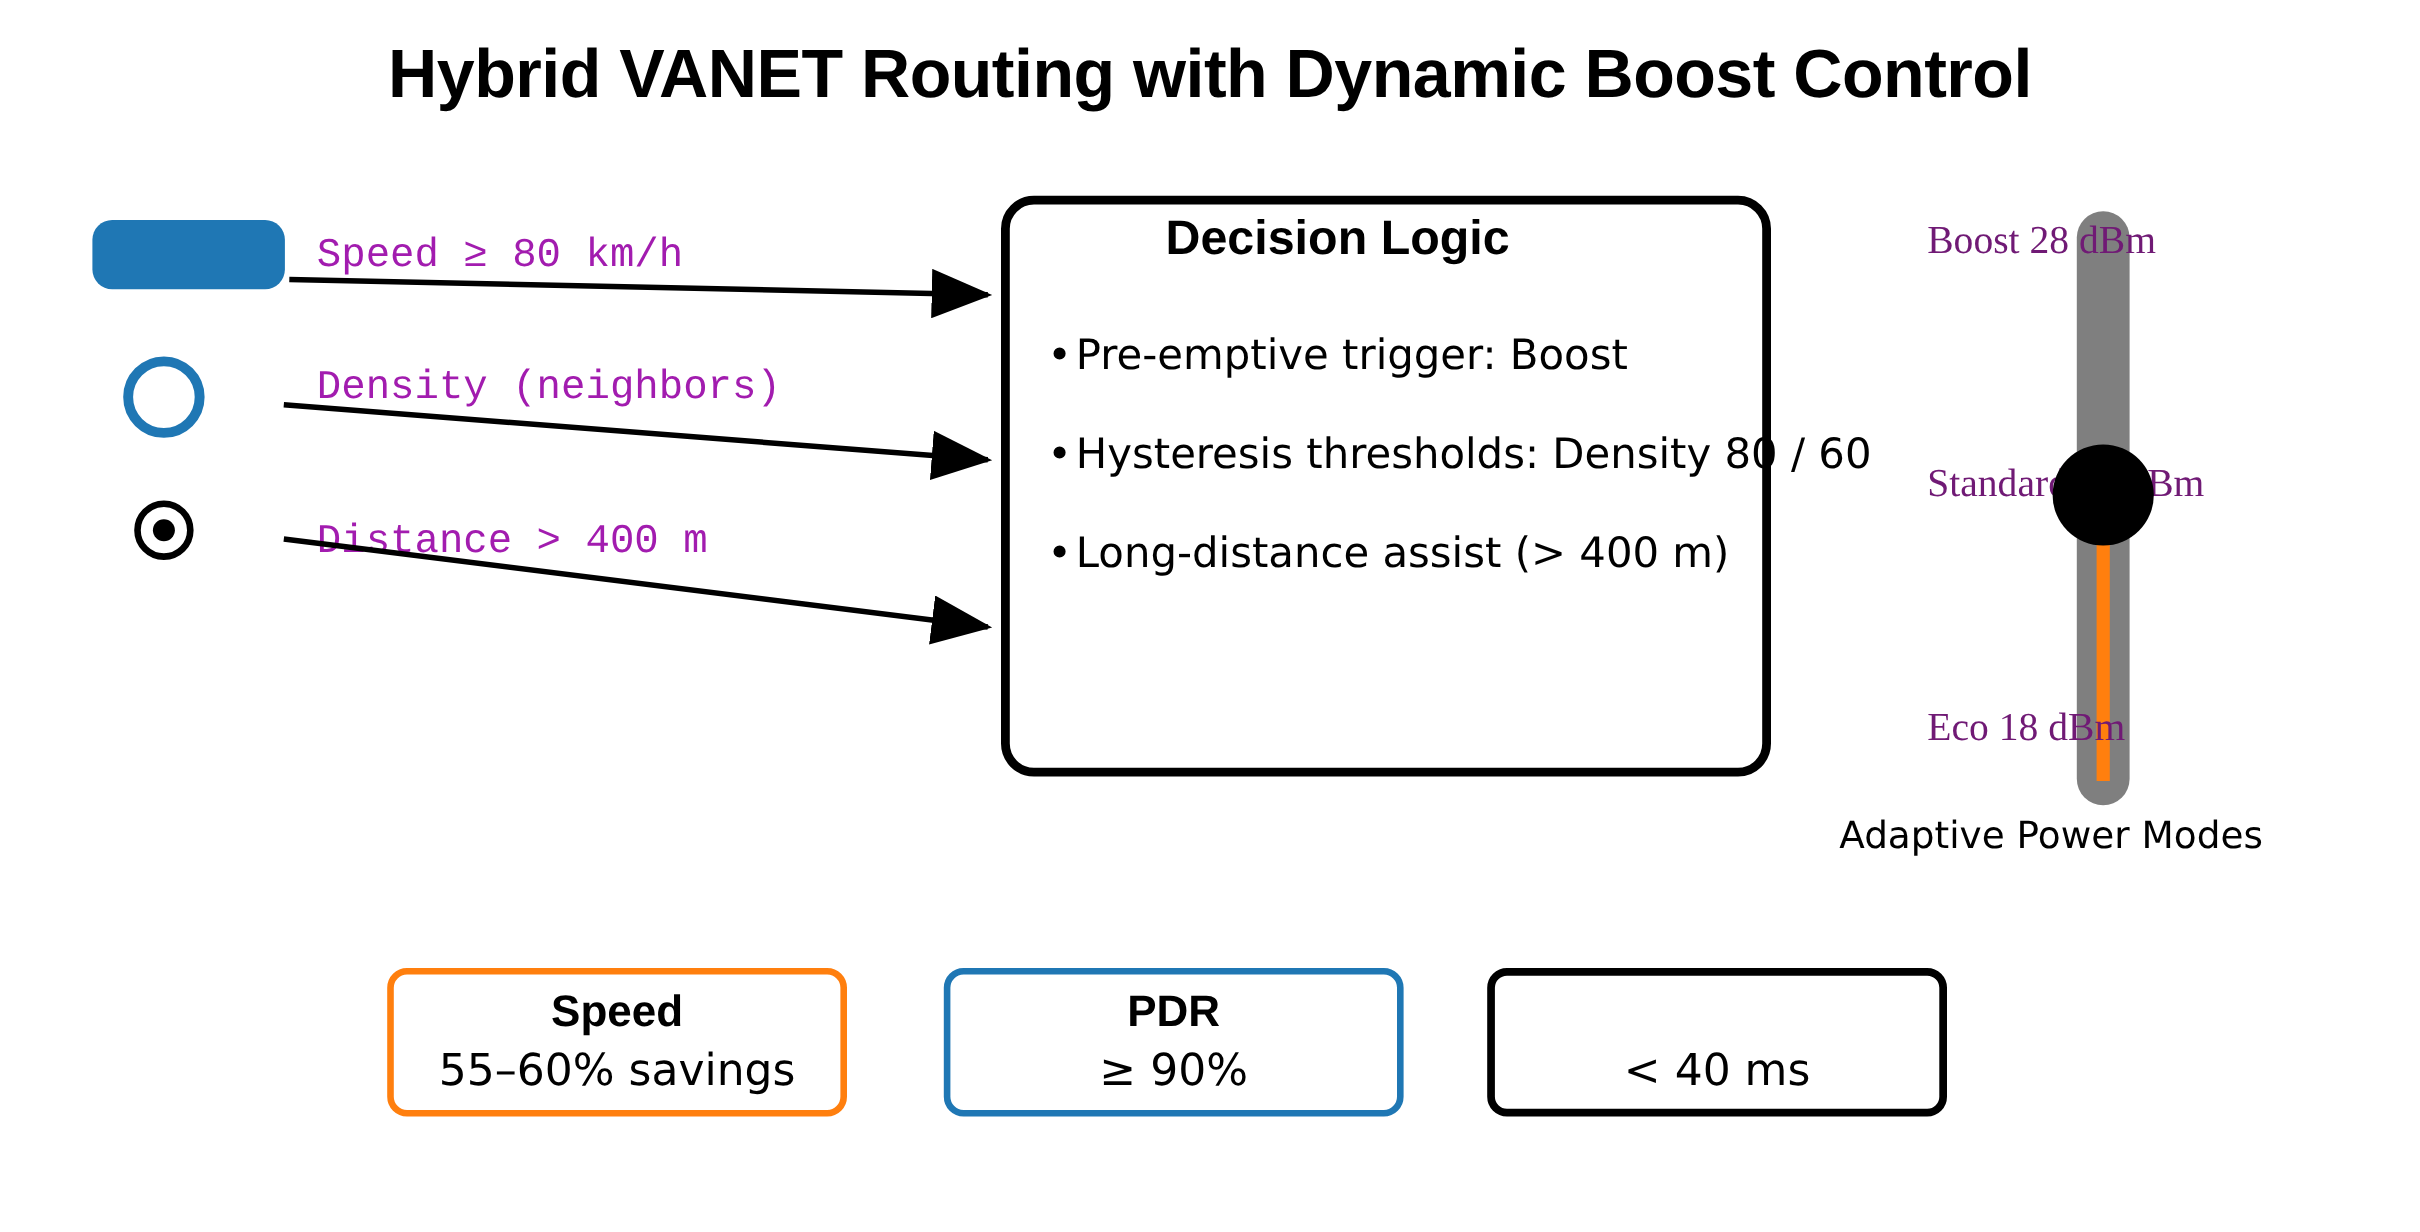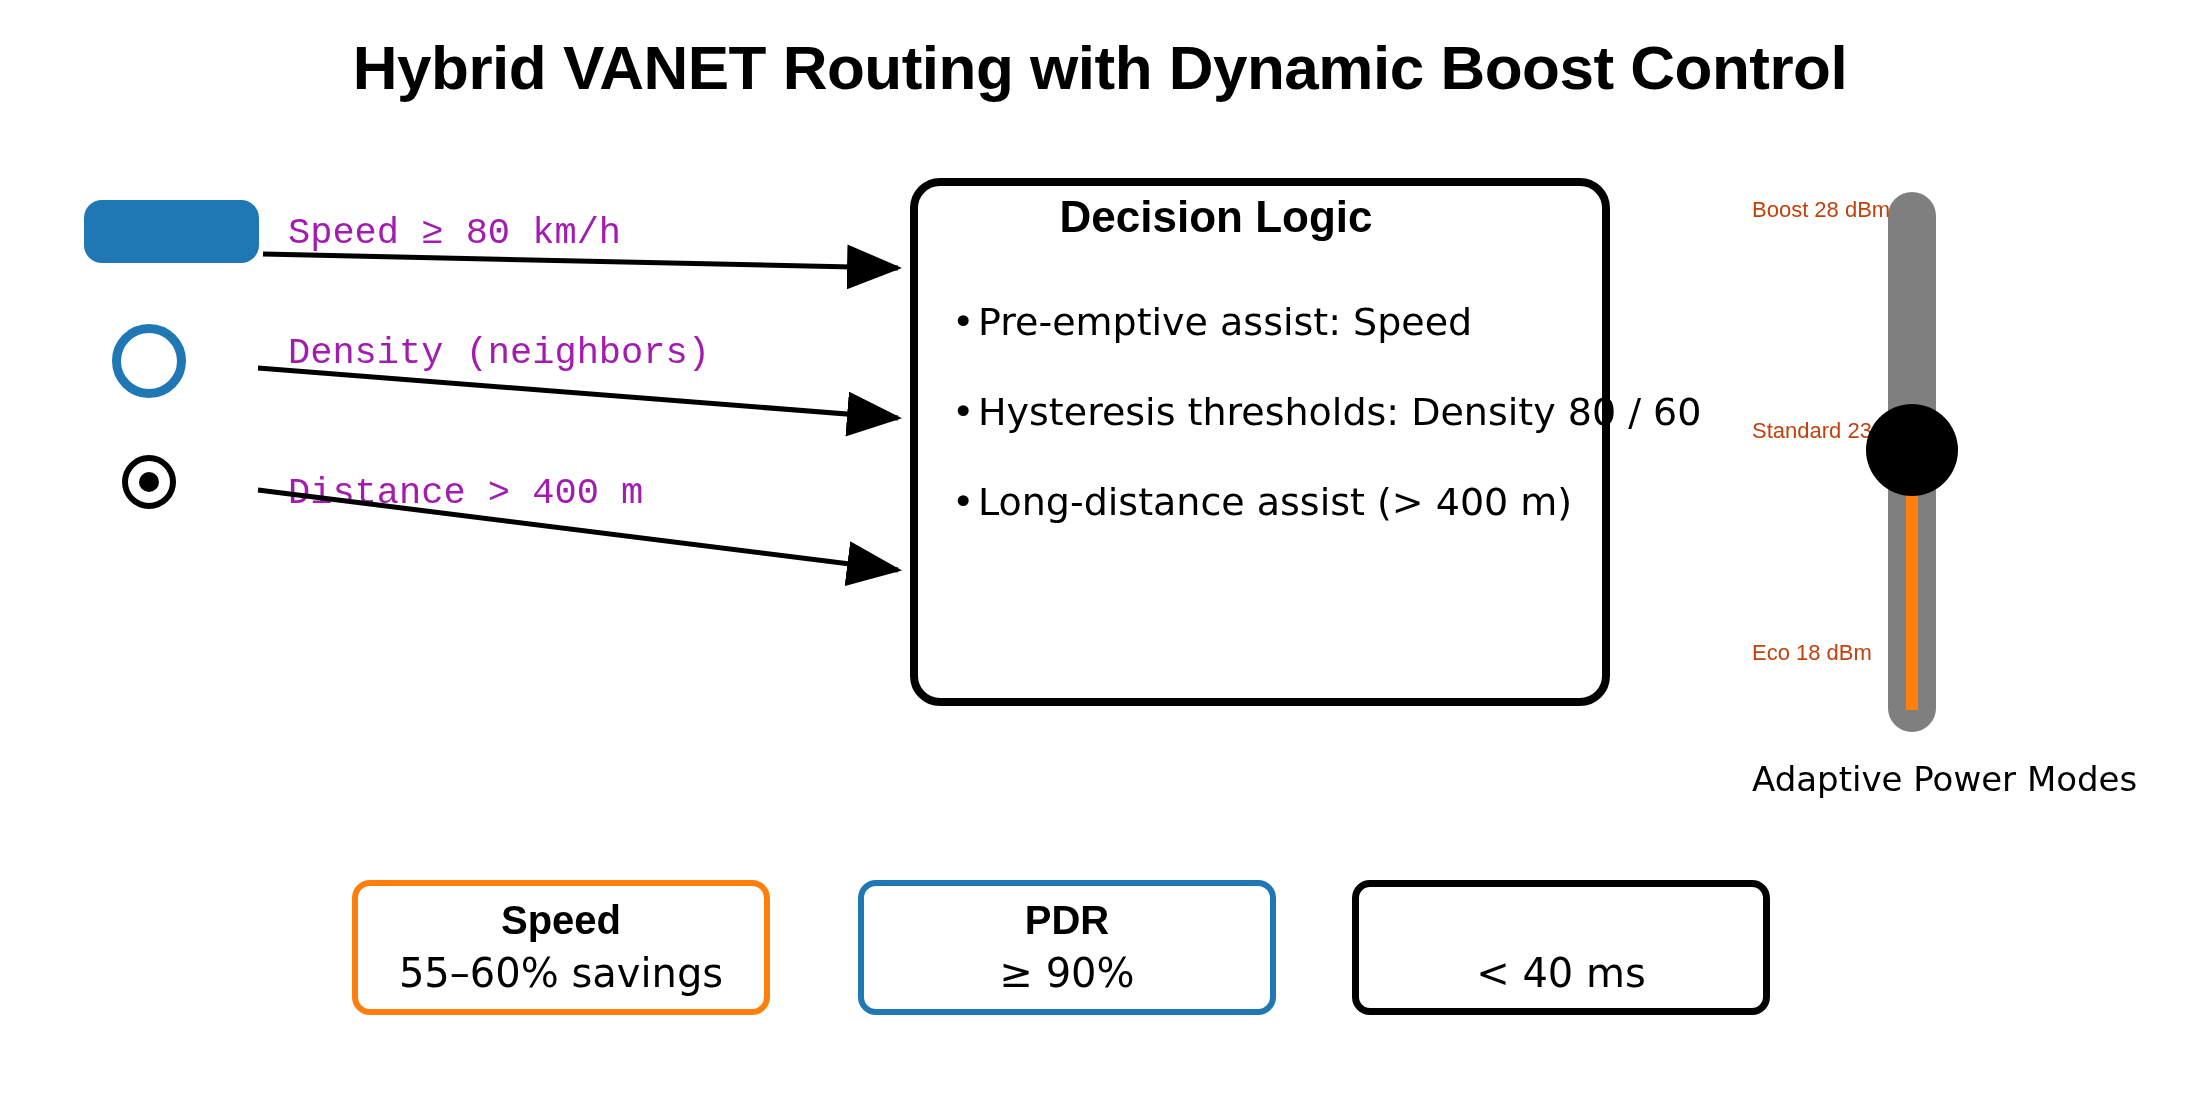--- a/index.html
+++ b/index.html
@@ -153,36 +153,35 @@
     left: 1866px;
     top: 404px;
     width: 92px;
     height: 92px;
     background: #000000;
     border-radius: 50%;
   }
   .slider-label {
     position: absolute;
     white-space: nowrap;
-    font-family: Liberation Sans, sans-serif;
-    font-size: 22px;
-    color: #c2410c;
+    font-family: Liberation Serif, serif;
+    font-size: 36px;
+    color: #701a75;
   }
   #slider-label-boost    { left: 1752px; top: 197px; }
   #slider-label-standard { left: 1752px; top: 418px; }
   #slider-label-eco      { left: 1752px; top: 640px; }
   #slider-caption {
     position: absolute;
-    left: 1752px;
+    left: 1672px;
     top: 740px;
     white-space: nowrap;
     font-family: "DejaVu Sans", sans-serif;
     font-size: 34px;
     color: #000000;
-    margin-top: 19px;
   }
 
   
   .metric-card {
     position: absolute;
     top: 880px;
     width: 418px;
     height: 135px;
     border-radius: 18px;
     border-style: solid;
@@ -241,21 +240,21 @@
     </defs>
     <line x1="263" y1="254" x2="898" y2="268" stroke="#000000" stroke-width="5" marker-end="url(#ah)"></line>
     <line x1="258" y1="368" x2="898" y2="418" stroke="#000000" stroke-width="5" marker-end="url(#ah)"></line>
     <line x1="258" y1="490" x2="898" y2="570" stroke="#000000" stroke-width="5" marker-end="url(#ah)"></line>
   </svg>
 
   <div id="decision-box"></div>
   <div id="decision-title">Decision Logic</div>
 
   <div class="decision-bullet" id="bullet-0">
-    <span class="dot">•</span><span>Pre-emptive assist: Speed</span>
+    <span class="dot">•</span><span>Pre-emptive trigger: Boost</span>
   </div>
   <div class="decision-bullet" id="bullet-1">
     <span class="dot">•</span><span>Hysteresis thresholds: Density 80 / 60</span>
   </div>
   <div class="decision-bullet" id="bullet-2">
     <span class="dot">•</span><span>Long-distance assist (&gt; 400 m)</span>
   </div>
 
   <div id="slider-track"></div>
   <div id="slider-fill"></div>

